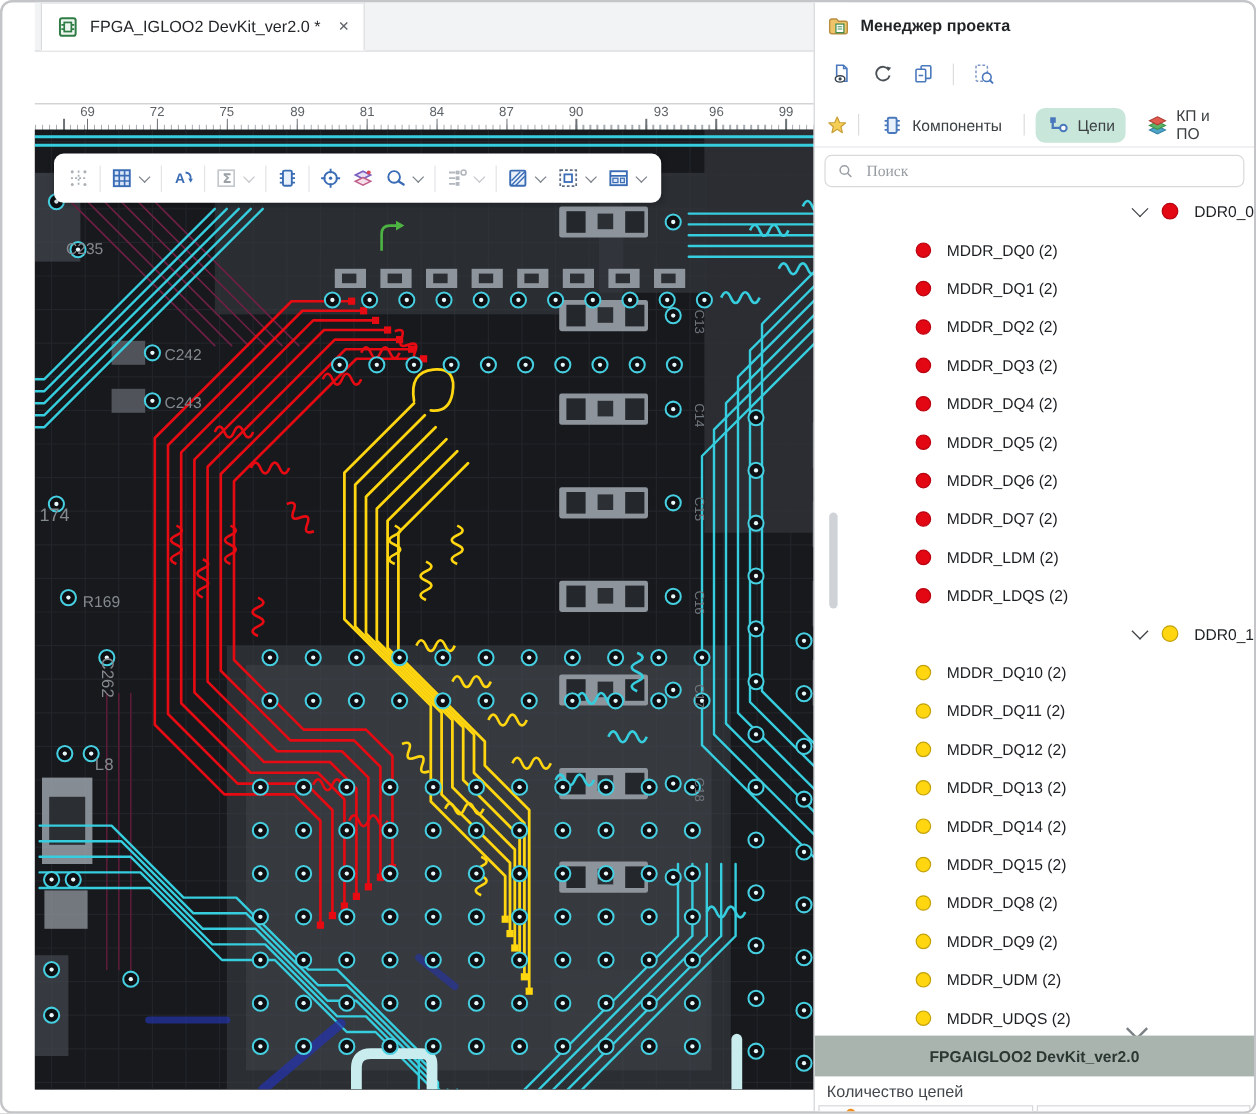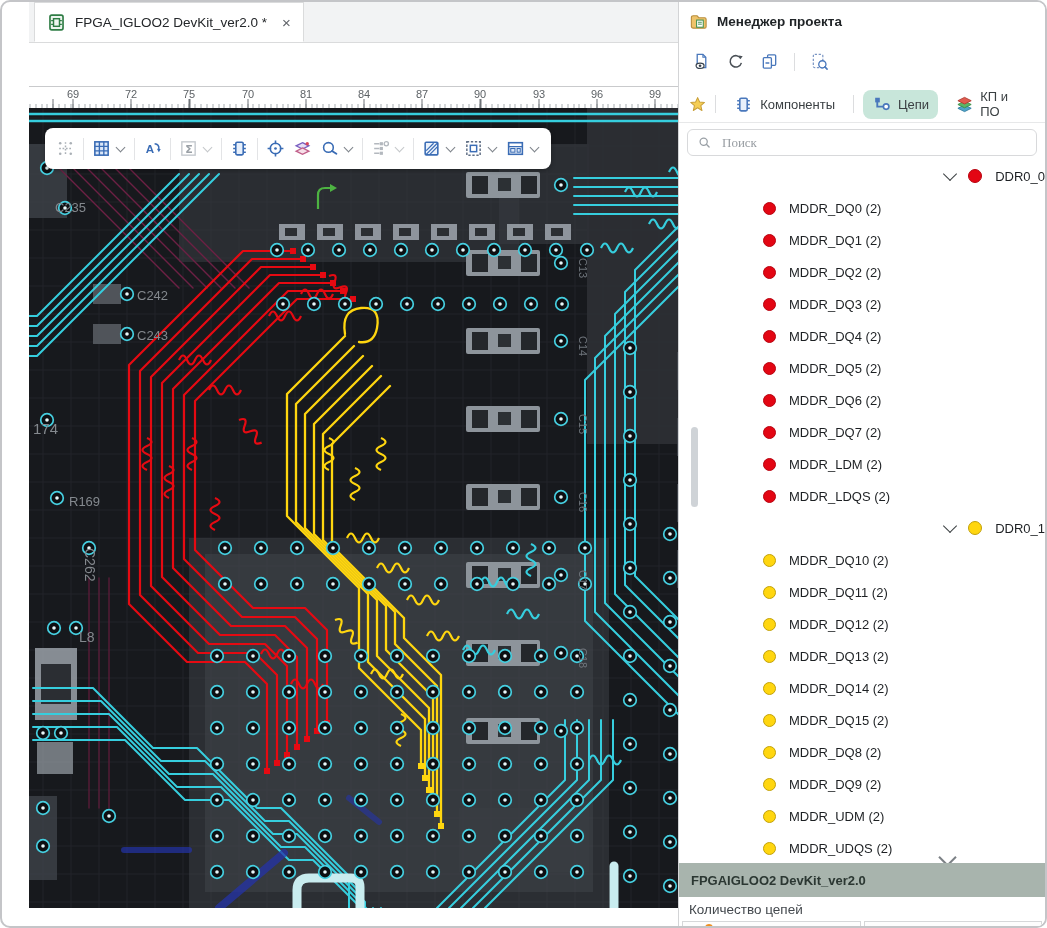--- a/index.html
+++ b/index.html
@@ -44,21 +44,21 @@
 
   .tree{position:absolute;top:158px;left:0;right:0;}
   .trow{height:32px;display:flex;align-items:center;font-size:13px;color:#1d2023;}
   .trow.group{padding-left:33px;gap:13px;justify-content:flex-end;}
   .trow.child{padding-left:84px;gap:13px;}
   .tchev{width:9px;height:9px;border-right:1.8px solid #3c4043;border-bottom:1.8px solid #3c4043;transform:rotate(45deg);margin-bottom:5px;flex:none;}
   .dot{width:14px;height:14px;border:1.5px solid;border-radius:50%;box-sizing:border-box;flex:none;}
   .trow.child .dot{width:13px;height:13px;}
 
   .scroll-more{position:absolute;top:849px;left:262px;width:11px;height:11px;border-right:2px solid #7b8085;border-bottom:2px solid #7b8085;transform:rotate(45deg);}
-  .footer-bar{position:absolute;left:0;right:0;top:861px;height:34px;background:#a8b4ad;display:flex;align-items:center;justify-content:flex-start;padding:0 12px;font-size:13px;font-weight:bold;color:#2b3732;}
+  .footer-bar{position:absolute;left:0;right:0;top:861px;height:34px;background:#a8b4ad;display:flex;align-items:center;justify-content:center;padding:0 12px;font-size:13px;font-weight:bold;color:#2b3732;}
   .stats-label{position:absolute;top:900px;left:10px;font-size:13.5px;color:#43484d;}
   .cutoff-row{position:absolute;top:919px;left:3px;right:3px;height:14px;display:flex;gap:3px;}
   .cutoff-cell{flex:1;border:1px solid #d6d7d9;background:#fdfdfd;display:flex;align-items:center;padding-left:22px;}
   .cutoff-dot{width:8px;height:8px;border-radius:50%;background:#ef8f1f;}
 </style>
 </head>
 <body>
 
 <div class="frame">
 
@@ -72,26 +72,26 @@
         </svg>
         <span class="tab-title">FPGA_IGLOO2 DevKit_ver2.0 *</span>
         <span class="tab-close">×</span>
       </div>
     </div>
 
     <div class="ruler">
       <span class="num" style="left:26px">69</span>
       <span class="num" style="left:84px">72</span>
       <span class="num" style="left:142px">75</span>
-      <span class="num" style="left:201px">70</span>
+      <span class="num" style="left:201px">89</span>
       <span class="num" style="left:259px">81</span>
       <span class="num" style="left:317px">84</span>
       <span class="num" style="left:375px">87</span>
       <span class="num" style="left:433px">90</span>
-      <span class="num" style="left:492px">93</span>
+      <span class="num" style="left:504px">93</span>
       <span class="num" style="left:550px">96</span>
       <span class="num" style="left:608px">99</span>
       <div class="ticks-minor"></div>
       <div class="ticks-major"></div>
     </div>
 
     <div class="canvas">
       <svg id="pcb-art" viewBox="0 0 672 800" width="672" height="800">
         <defs>
             <path id="sq" d="M0,0 q4,-9 8,0 t8,0 t8,0 t8,0"></path>

